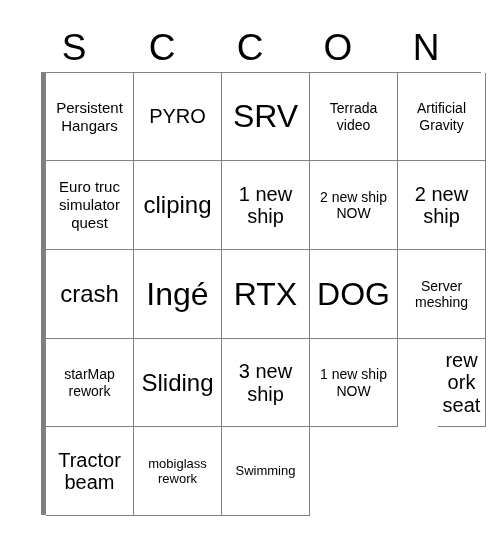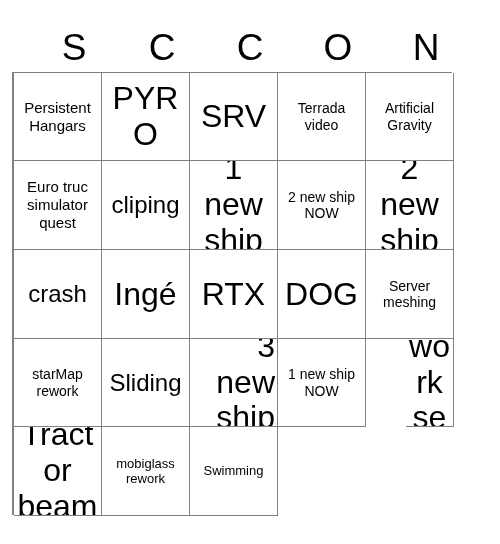--- a/index.html
+++ b/index.html
@@ -38,27 +38,27 @@
     justify-content: center;
     font-size: 37px;
     line-height: 1;
     font-weight: 400;
     color: #000000;
     letter-spacing: 0;
   }
   
   #grid {
     position: absolute;
-    left: 12px;
+    left: 41px;
     top: 72px;
     width: 440px;
     height: 443px;
     box-sizing: border-box;
     border-top: 1px solid #808080;
-    border-left: 2px solid #f97316;
+    border-left: 5px solid #f97316;
     display: grid;
     grid-template-columns: repeat(5, 88px);
     grid-template-rows: 88px 89px 89px 88px 89px;
   }
   .cell {
     box-sizing: border-box;
     border-right: 1px solid #808080;
     border-bottom: 1px solid #808080;
     display: flex;
     align-items: center;
@@ -73,21 +73,21 @@
     line-height: 1.13;
     word-wrap: break-word;
     overflow-wrap: break-word;
     hyphens: none;
   }
   
   .fs-xs  .cell-text { font-size: 13px; line-height: 1.18; }
   .fs-s   .cell-text { font-size: 15px; line-height: 1.18; }
   .fs-m   .cell-text { font-size: 14px; line-height: 1.16; }
   .fs-l   .cell-text { font-size: 24px; line-height: 1.14; }
-  .fs-xl  .cell-text { font-size: 32px; line-height: 1.12; }
+  .fs-xl  .cell-text { font-size: 20px; line-height: 1.12; }
   .fs-xxl .cell-text { font-size: 32px; line-height: 1.08; }
 </style>
 </head>
 <body style="background: rgb(255, 255, 255); color: rgb(0, 0, 0);">
 
 <div id="card">
 
   <div id="header-row">
     <div class="header-letter">S</div>
     <div class="header-letter">C</div>
@@ -145,21 +145,21 @@
 
     <div class="cell fs-m" style="border-right-color: rgb(128, 128, 128); border-bottom-color: rgb(128, 128, 128);">
       <span class="cell-text">Server meshing</span>
     </div>
     <div class="cell fs-m" style="border-right-color: rgb(128, 128, 128); border-bottom-color: rgb(128, 128, 128);">
       <span class="cell-text">starMap rework</span>
     </div>
     <div class="cell fs-l" style="border-right-color: rgb(128, 128, 128); border-bottom-color: rgb(128, 128, 128);">
       <span class="cell-text">Sliding</span>
     </div>
-    <div class="cell fs-xl" style="border-right-color: rgb(128, 128, 128); border-bottom-color: rgb(128, 128, 128); text-align: right;">
+    <div class="cell fs-xl" style="border-right-color: rgb(128, 128, 128); border-bottom-color: rgb(128, 128, 128);">
       <span class="cell-text">3 new ship</span>
     </div>
     <div class="cell fs-m" style="border-right-color: rgb(128, 128, 128); border-bottom-color: rgb(128, 128, 128); justify-content: center;">
       <span class="cell-text">1 new ship NOW</span>
     </div>
 
     <div class="cell fs-xl" style="border-right-color: rgb(128, 128, 128); border-bottom-color: rgb(128, 128, 128); margin-left: 40px;">
       <span class="cell-text">rework seat</span>
     </div>
     <div class="cell fs-xl" style="border-right-color: rgb(128, 128, 128); border-bottom-color: rgb(128, 128, 128);">

